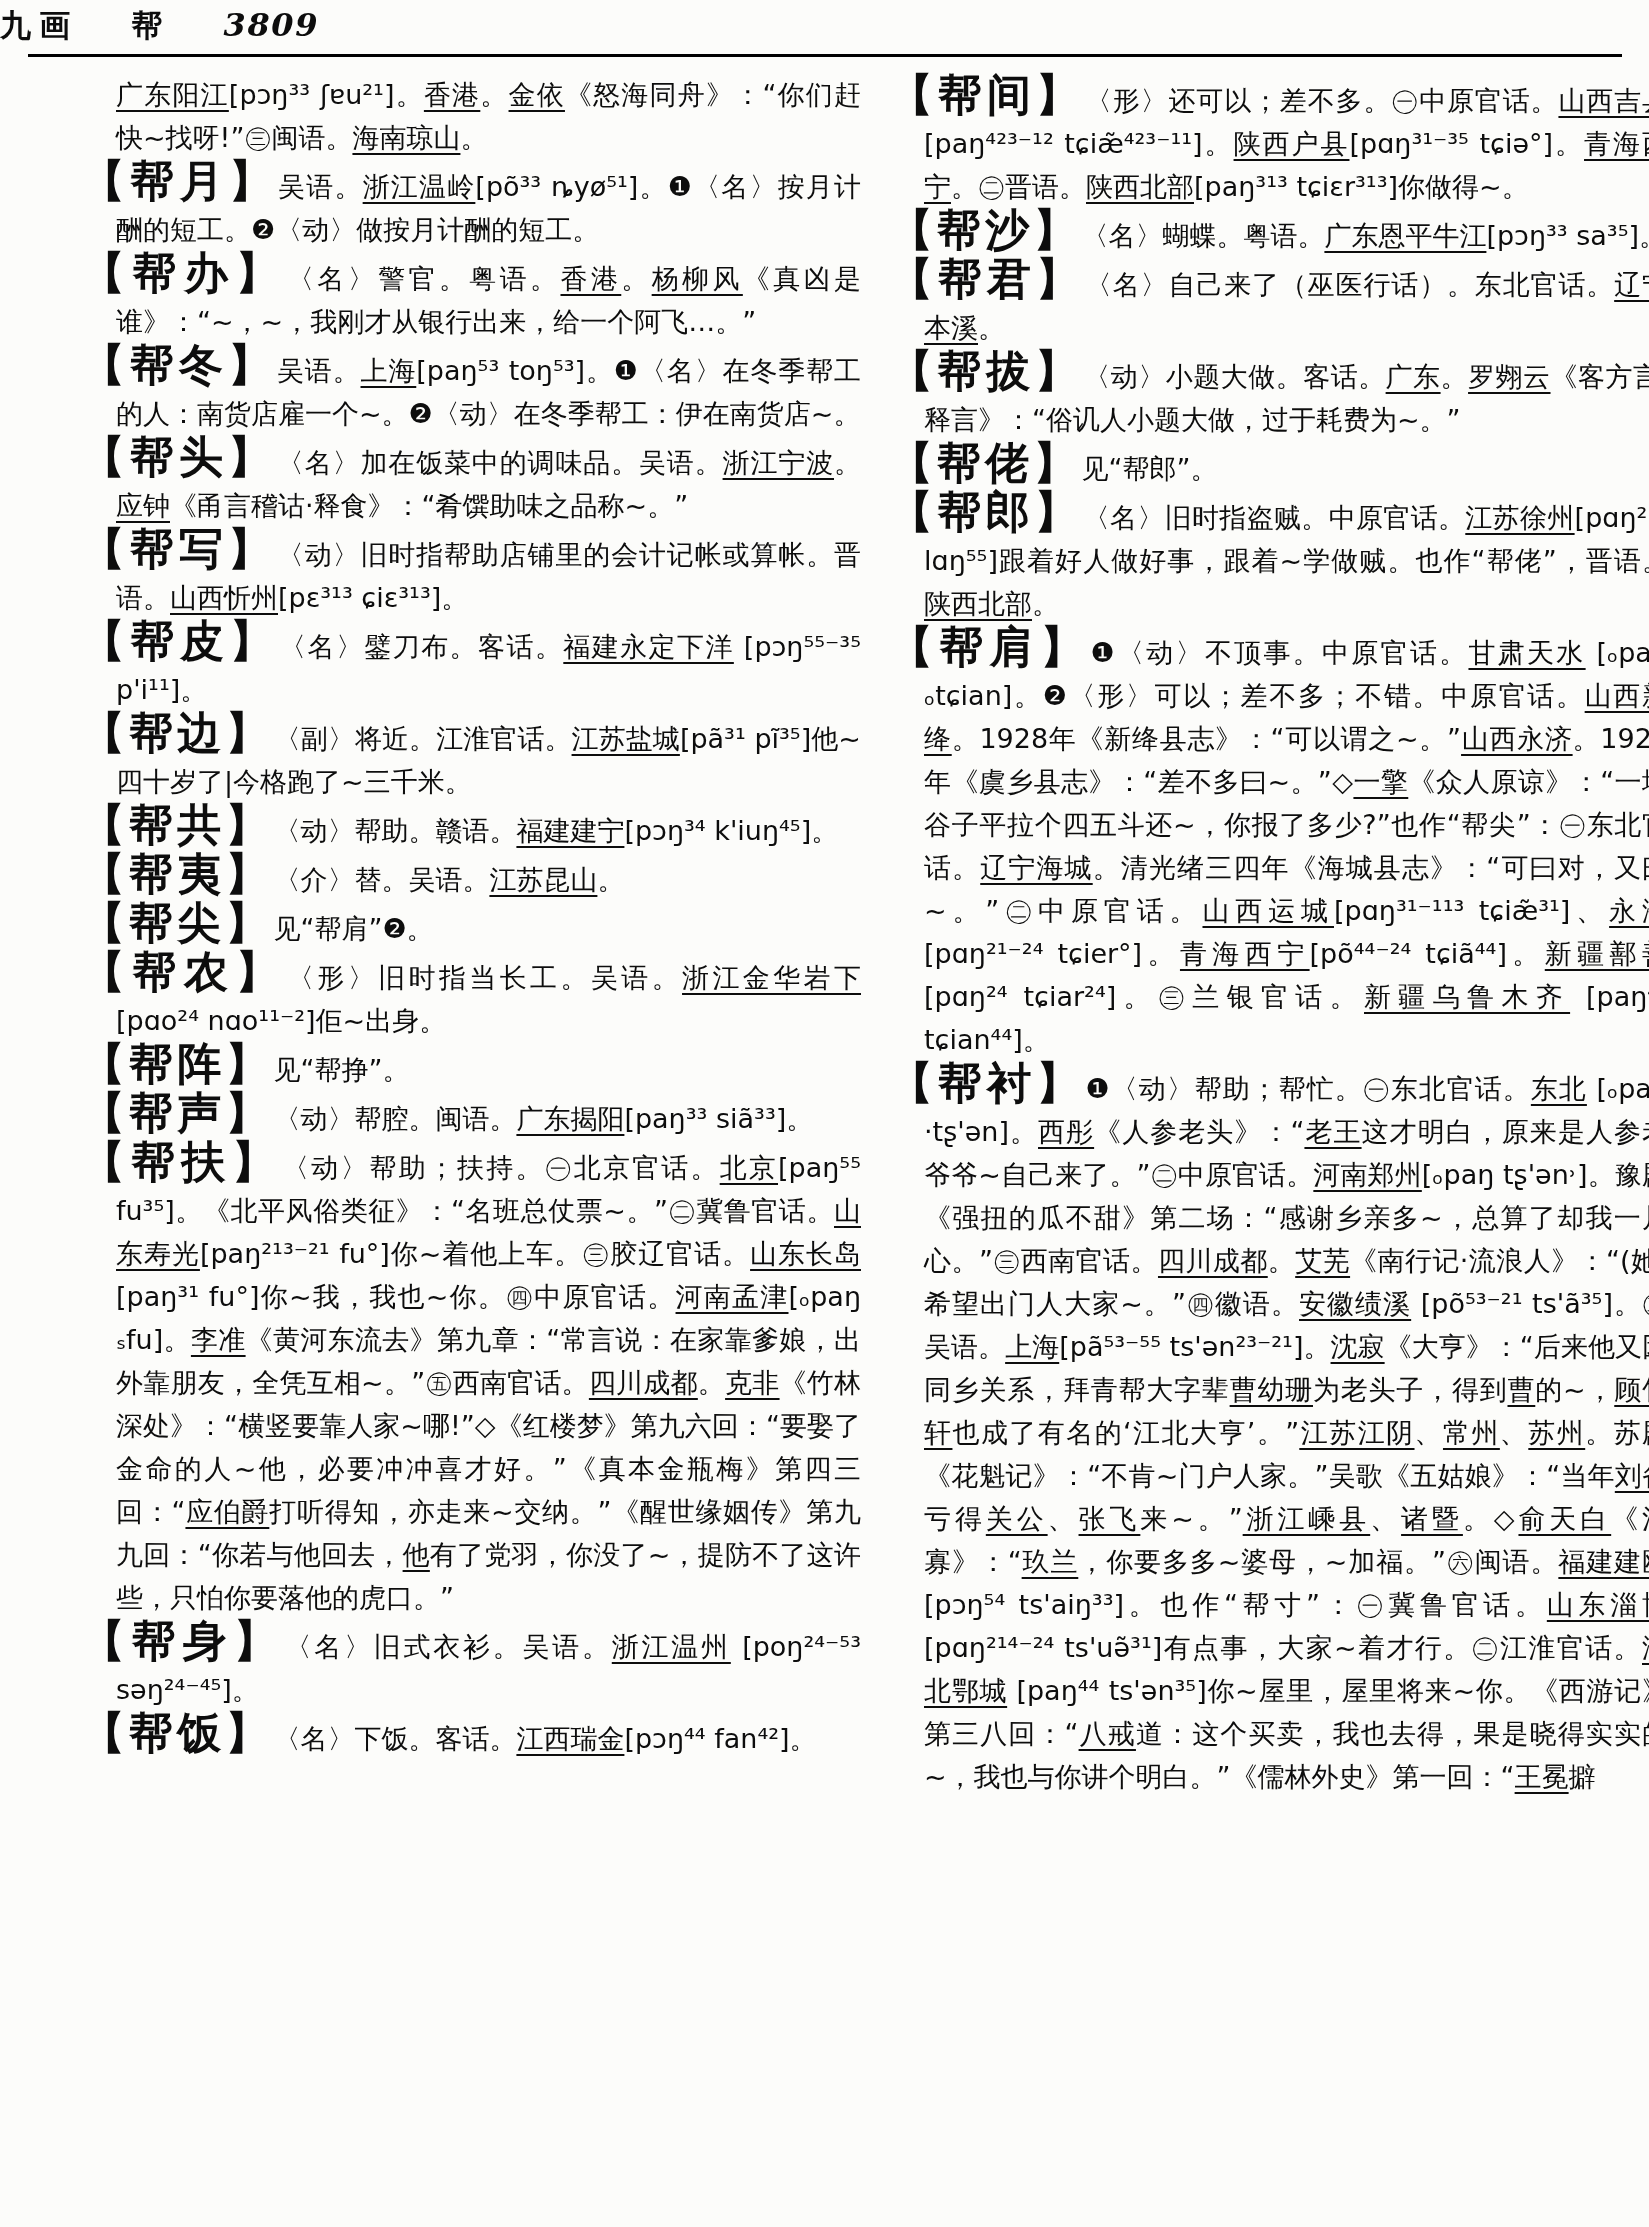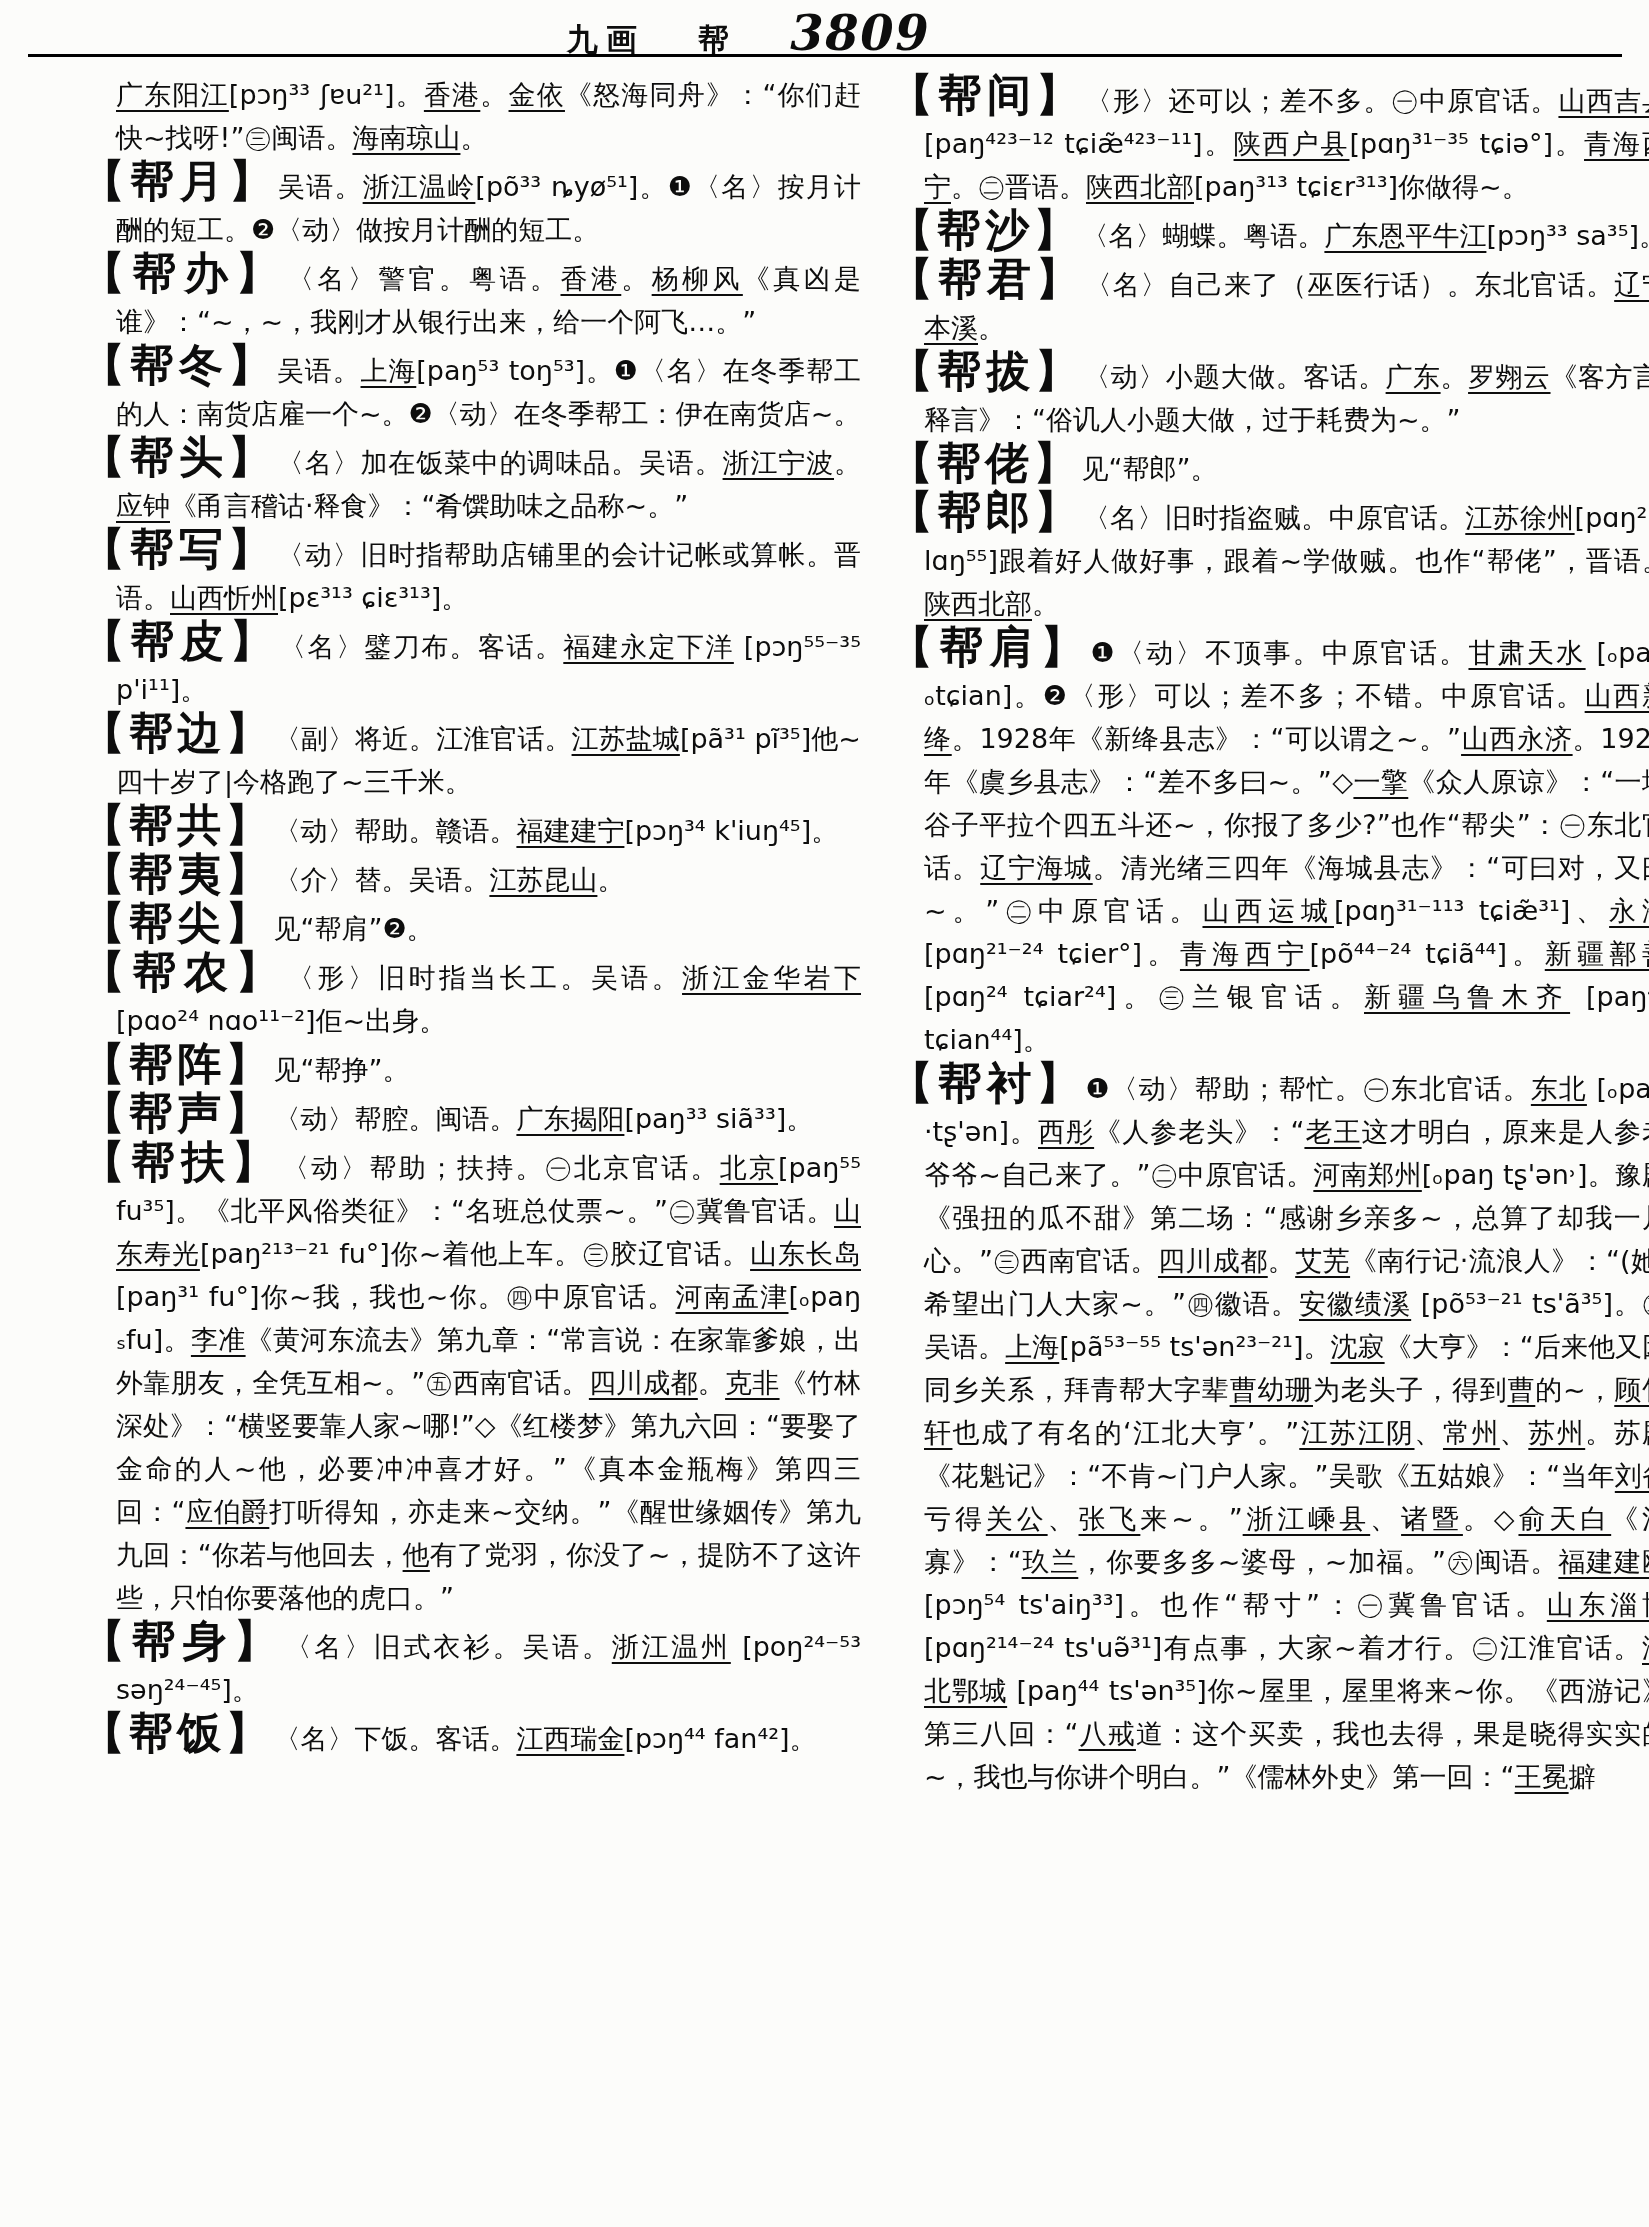--- a/index.html
+++ b/index.html
@@ -5,26 +5,26 @@
 <style>
   html,body{margin:0;padding:0;background:#e8e8e4;}
   .page{
     position:relative;width:1650px;height:2227px;margin:0 auto;
     background:#fcfcfa;color:#0d0d0d;
     font-family:"DejaVu Sans","Liberation Sans",sans-serif;
     overflow:hidden;
   }
   .hdr{
     position:absolute;top:5px;left:0;right:153px;
-    display:flex;justify-content:center;align-items:baseline;gap:53px;
+    display:flex;justify-content:flex-start;align-items:baseline;gap:53px;
     font-size:31px;font-weight:bold;letter-spacing:8.2px;
   }
   .hdr .pg{
     font-family:"DejaVu Serif","Liberation Serif",serif;
-    font-style:italic;font-size:48px;letter-spacing:1.6px;
+    font-style:italic;font-size:32px;letter-spacing:1.6px;
   }
   .rule{position:absolute;top:54px;left:28px;right:28px;height:3.3px;background:#000;}
   .col{
     position:absolute;top:73px;width:780px;
     font-size:27px;line-height:43px;text-align:justify;
     text-justify:inter-ideograph;
     margin-left:48px;
   }
   #colL{left:33px}
   #colR{left:841px}

